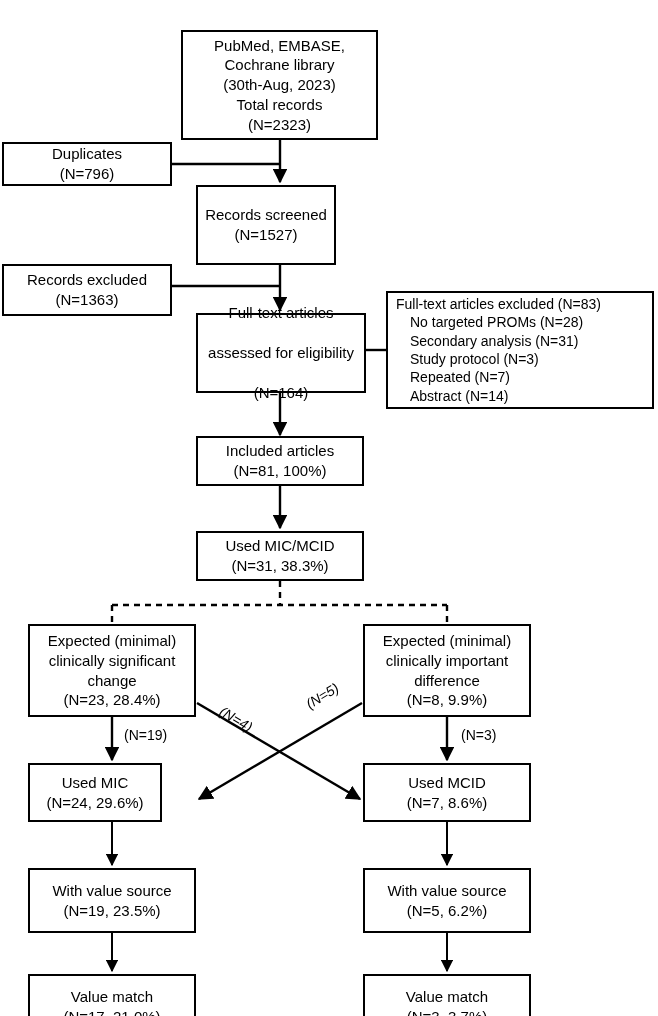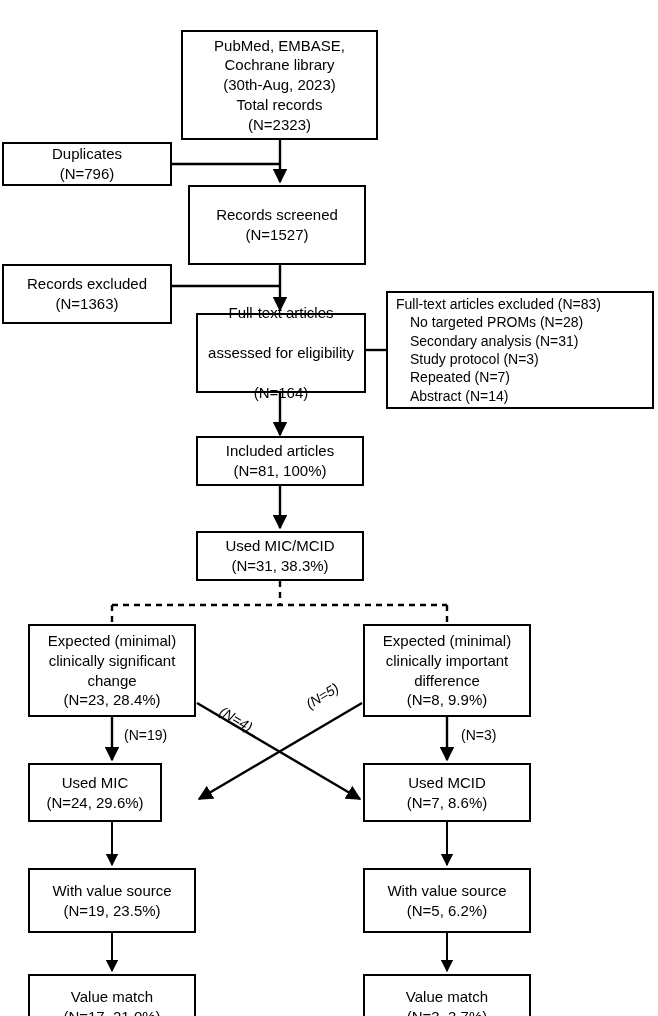--- a/index.html
+++ b/index.html
@@ -117,26 +117,26 @@
     <span class="ln">(30th-Aug, 2023)</span>
     <span class="ln">Total records</span>
     <span class="ln">(N=2323)</span>
   </div>
 
   <div class="node" style="left:2px; top:115px; width:170px; height:44px;">
     <span class="ln">Duplicates</span>
     <span class="ln">(N=796)</span>
   </div>
 
-  <div class="node" style="left:188px; top:158px; width:178px; height:80px;">
+  <div class="node" style="left:196px; top:158px; width:140px; height:80px;">
     <span class="ln">Records screened</span>
     <span class="ln">(N=1527)</span>
   </div>
 
-  <div class="node" style="left:2px; top:237px; width:170px; height:60px;">
+  <div class="node" style="left:2px; top:237px; width:170px; height:52px;">
     <span class="ln">Records excluded</span>
     <span class="ln">(N=1363)</span>
   </div>
 
   <div class="node" style="left:196px; top:286px; width:170px; height:80px;gap:20px;">
     <span class="ln">Full-text articles</span>
     <span class="ln">assessed for eligibility</span>
     <span class="ln">(N=164)</span>
   </div>
 

